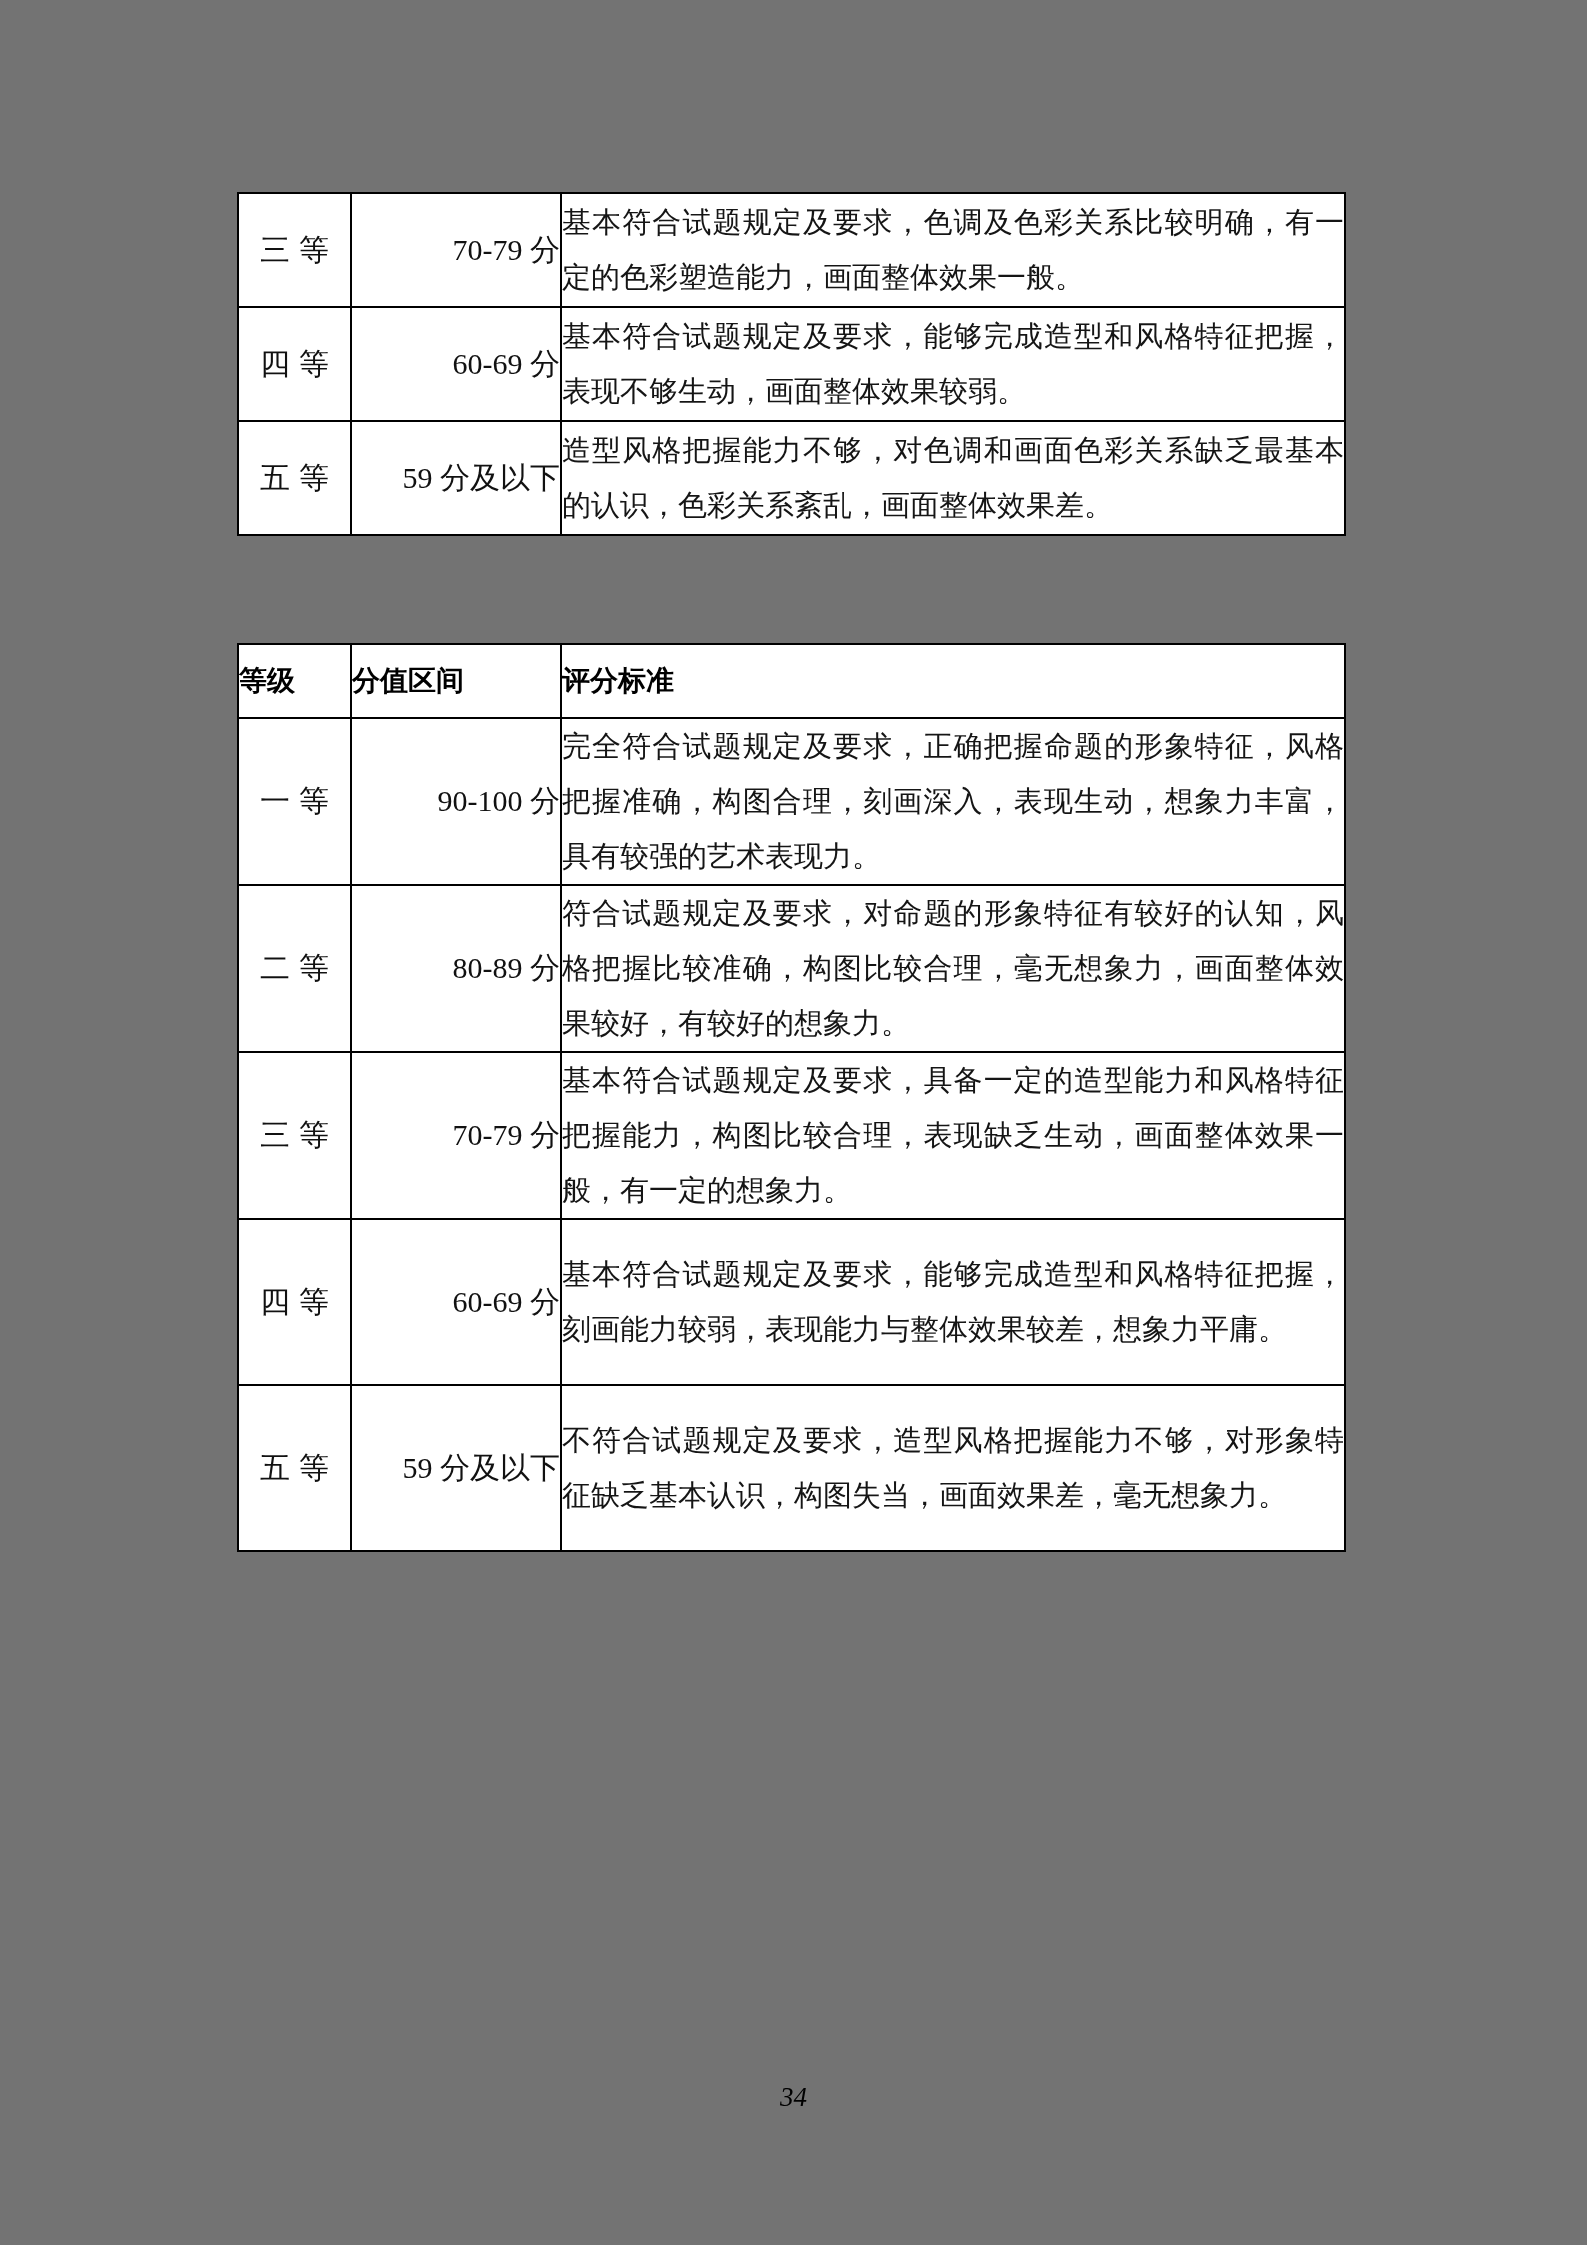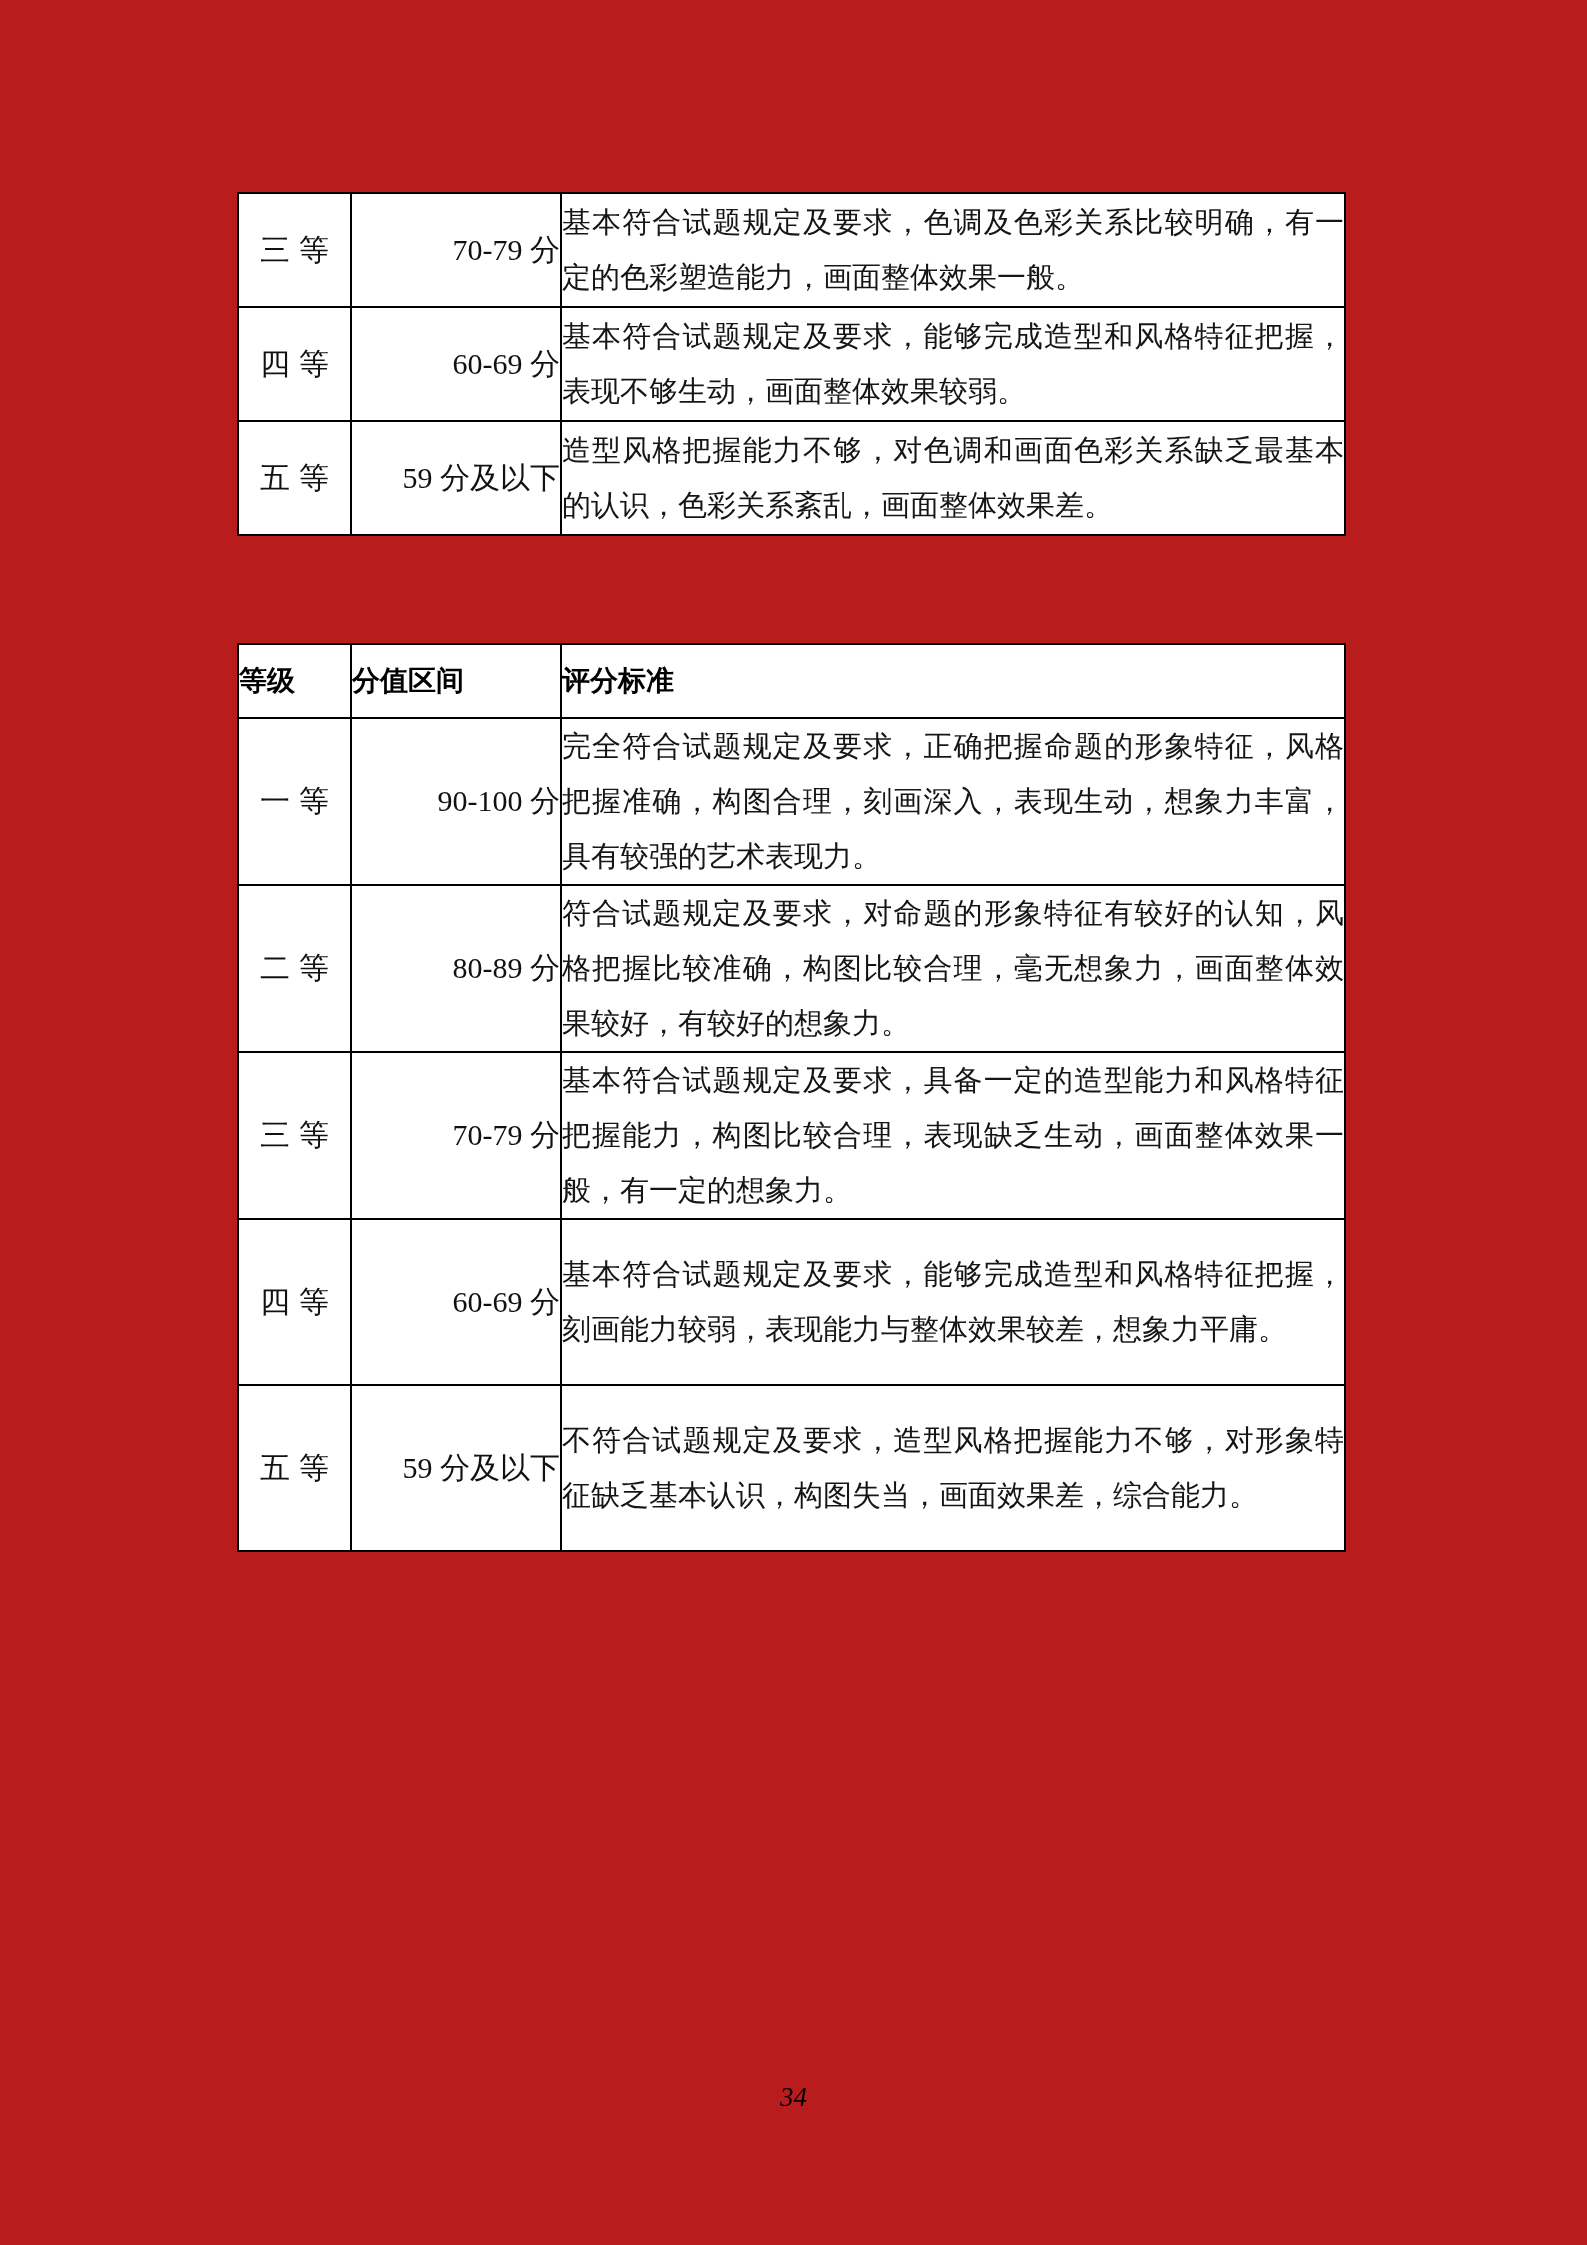--- a/index.html
+++ b/index.html
@@ -2,21 +2,21 @@
 <html><head>
 <meta charset="utf-8">
 <style>
   html,body{margin:0;padding:0;}
   body{
     width:1587px;height:2245px;
     background:#ffffff;
     font-family:"Liberation Serif","DejaVu Serif",serif;
     color:#111111;
   }
-  .page{position:relative;width:1587px;height:2245px;background:#b91c1c;overflow:hidden;}
+  .page{position:relative;width:1587px;height:2245px;background:#737373;overflow:hidden;}
 
   table.grade-table{
     position:absolute;
     left:237px;
     width:1107px;
     border-collapse:collapse;
     table-layout:fixed;
   }
   #table1{top:192px;}
   #table2{top:643px;}
@@ -146,20 +146,20 @@
         <td class="criteria-cell">基本符合试题规定及要求，具备一定的造型能力和风格特征把握能力，构图比较合理，表现缺乏生动，画面整体效果一般，有一定的想象力。</td>
       </tr>
       <tr class="body-row">
         <td class="grade-cell">四等</td>
         <td class="range-cell">60-69 分</td>
         <td class="criteria-cell">基本符合试题规定及要求，能够完成造型和风格特征把握，刻画能力较弱，表现能力与整体效果较差，想象力平庸。</td>
       </tr>
       <tr class="body-row">
         <td class="grade-cell">五等</td>
         <td class="range-cell">59 分及以下</td>
-        <td class="criteria-cell">不符合试题规定及要求，造型风格把握能力不够，对形象特征缺乏基本认识，构图失当，画面效果差，综合能力。</td>
+        <td class="criteria-cell">不符合试题规定及要求，造型风格把握能力不够，对形象特征缺乏基本认识，构图失当，画面效果差，毫无想象力。</td>
       </tr>
     </tbody>
   </table>
 
   <div class="page-number">34</div>
 
 </div>
 
 </body></html>

